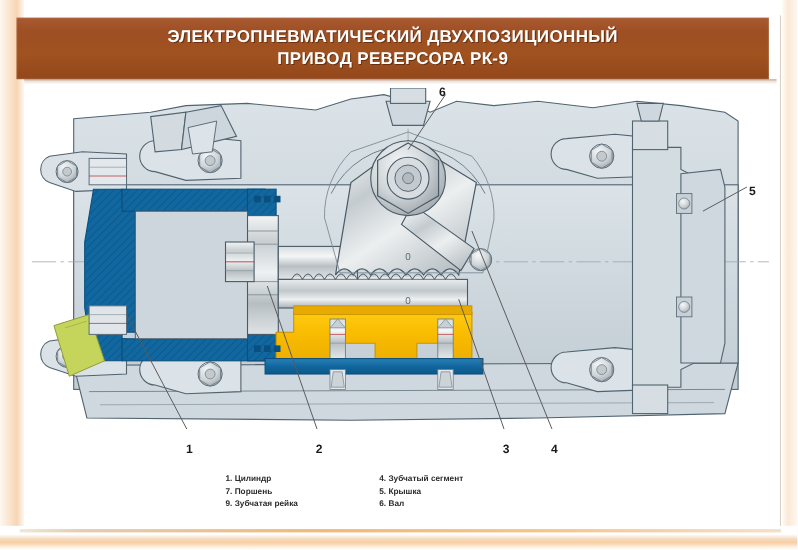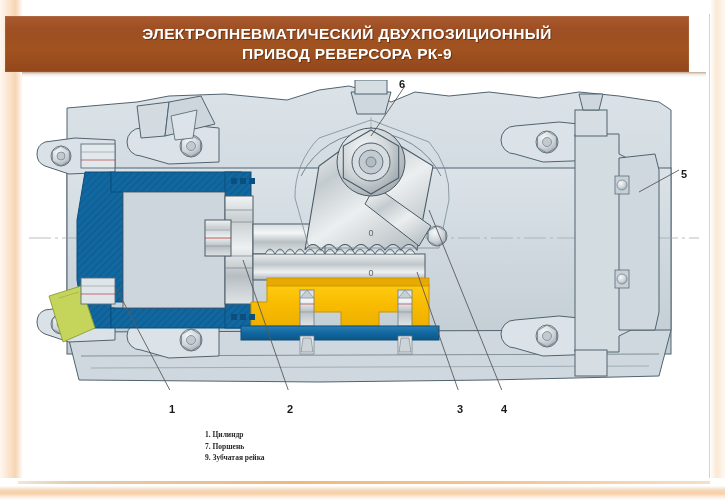--- a/index.html
+++ b/index.html
@@ -38,21 +38,21 @@
   }
   .inner-border{
     position:absolute;left:18px;top:12px;width:692px;height:468px;
     border:1px solid #d9d2c4;
     box-sizing:border-box;
     background:#ffffff;
   }
 
   
   .banner{
-    position:absolute;left:5px;top:16px;
+    position:absolute;left:15px;top:16px;
     width:684px;height:56px;
     background:linear-gradient(180deg,#a95a30 0%,#9e4f24 22%,#a0521f 60%,#93471b 100%);
     box-sizing:border-box;
     display:flex;flex-direction:column;
     align-items:center;justify-content:center;
     box-shadow:inset 0 0 0 1px rgba(255,255,255,.08);
   }
   .banner-shadow{
     position:absolute;left:22px;top:72px;width:684px;height:5px;
     background:linear-gradient(180deg,rgba(120,60,25,.45) 0%,rgba(180,120,80,.18) 45%,rgba(255,255,255,0) 100%);
@@ -79,21 +79,21 @@
   .callout{
     position:absolute;
     font-size:11px;font-weight:bold;color:#1a1a1a;
     font-family:"Liberation Sans", sans-serif;
   }
 
   
   .legend{
     position:absolute;left:205px;top:430px;
     width:330px;
-    display:flex;gap:74px;font-family:Liberation Serif, serif;
+    display:flex;gap:74px;
   }
   .legend-col{
     display:flex;flex-direction:column;gap:2px;
   }
   .legend-item{
     font-size:7.5px;
     color:#2a2a2a;
     line-height:9.5px;
     white-space:nowrap;
     font-weight:bold;
@@ -397,15 +397,20 @@
   <div class="callout" style="left:501px;top:403px;">4</div>
   <div class="callout" style="left:681px;top:168px;">5</div>
   <div class="callout" style="left:399px;top:78px;">6</div>
 
   <div class="legend">
     <div class="legend-col">
       <div class="legend-item">1. Цилиндр</div>
       <div class="legend-item">7. Поршень</div>
       <div class="legend-item">9. Зубчатая рейка</div>
     </div>
+    <div class="legend-col">
+      <div class="legend-item">4. Зубчатый сегмент</div>
+      <div class="legend-item">5. Крышка</div>
+      <div class="legend-item">6. Вал</div>
+    </div>
   </div>
 
 </div>
 
 </body></html>

